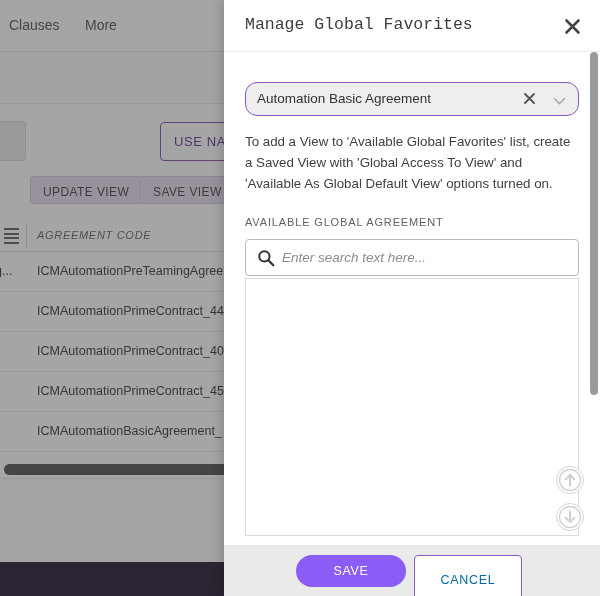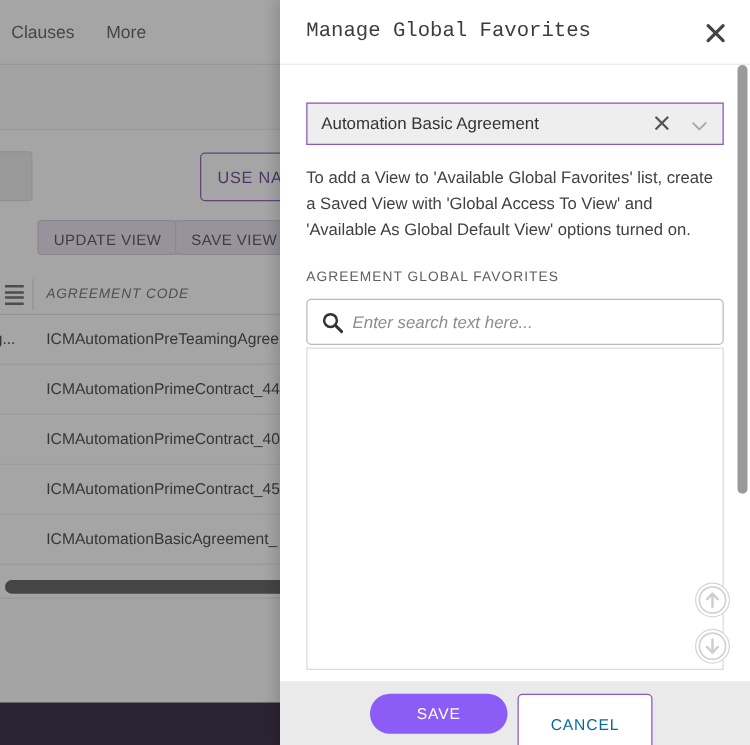--- a/index.html
+++ b/index.html
@@ -134,21 +134,21 @@
   .close-btn svg { display: block; margin: 0 auto; }
 
   .modal-body {
     position: relative; flex: 1 1 auto; background: #ffffff;
     padding: 0 21px; overflow: hidden;
   }
 
   .select-field {
     position: relative; margin-top: 30px;
     height: 34px; background: #eeeeee;
-    border: 1px solid #8a57bd; border-radius: 0;
+    border: 1px solid #8a57bd; border-radius: 12px;
   }
   .select-value {
     position: absolute; left: 11px; top: 8px;
     font-size: 13.5px; color: #333333; white-space: nowrap;
   }
   .select-clear {
     position: absolute; right: 40px; top: 8px;
     width: 18px; height: 18px; border: none; background: transparent;
     cursor: pointer; padding: 0;
   }
@@ -310,21 +310,21 @@
         </button>
         <button class="select-caret">
           <svg width="13" height="9" viewBox="0 0 13 9" aria-hidden="true">
             <path d="M1.5 1.5 L6.5 6.5 L11.5 1.5" stroke="#aaa" stroke-width="1.6" fill="none" stroke-linecap="round"></path>
           </svg>
         </button>
       </div>
 
       <p class="desc">To add a View to 'Available Global Favorites' list, create a Saved View with 'Global Access To View' and 'Available As Global Default View' options turned on.</p>
 
-      <div class="section-label">AGREEMENT GLOBAL FAVORITES</div>
+      <div class="section-label">AVAILABLE GLOBAL AGREEMENT</div>
 
       <div class="search-wrap">
         <span class="search-icon">
           <svg width="18" height="18" viewBox="0 0 18 18" aria-hidden="true">
             <circle cx="7.4" cy="7.4" r="5.1" stroke="#333" stroke-width="2" fill="none"></circle>
             <path d="M11.3 11.3 L16.3 16.3" stroke="#333" stroke-width="2.3" stroke-linecap="round"></path>
           </svg>
         </span>
         <input class="search-input" type="text" placeholder="Enter search text here..." style="">
       </div>

